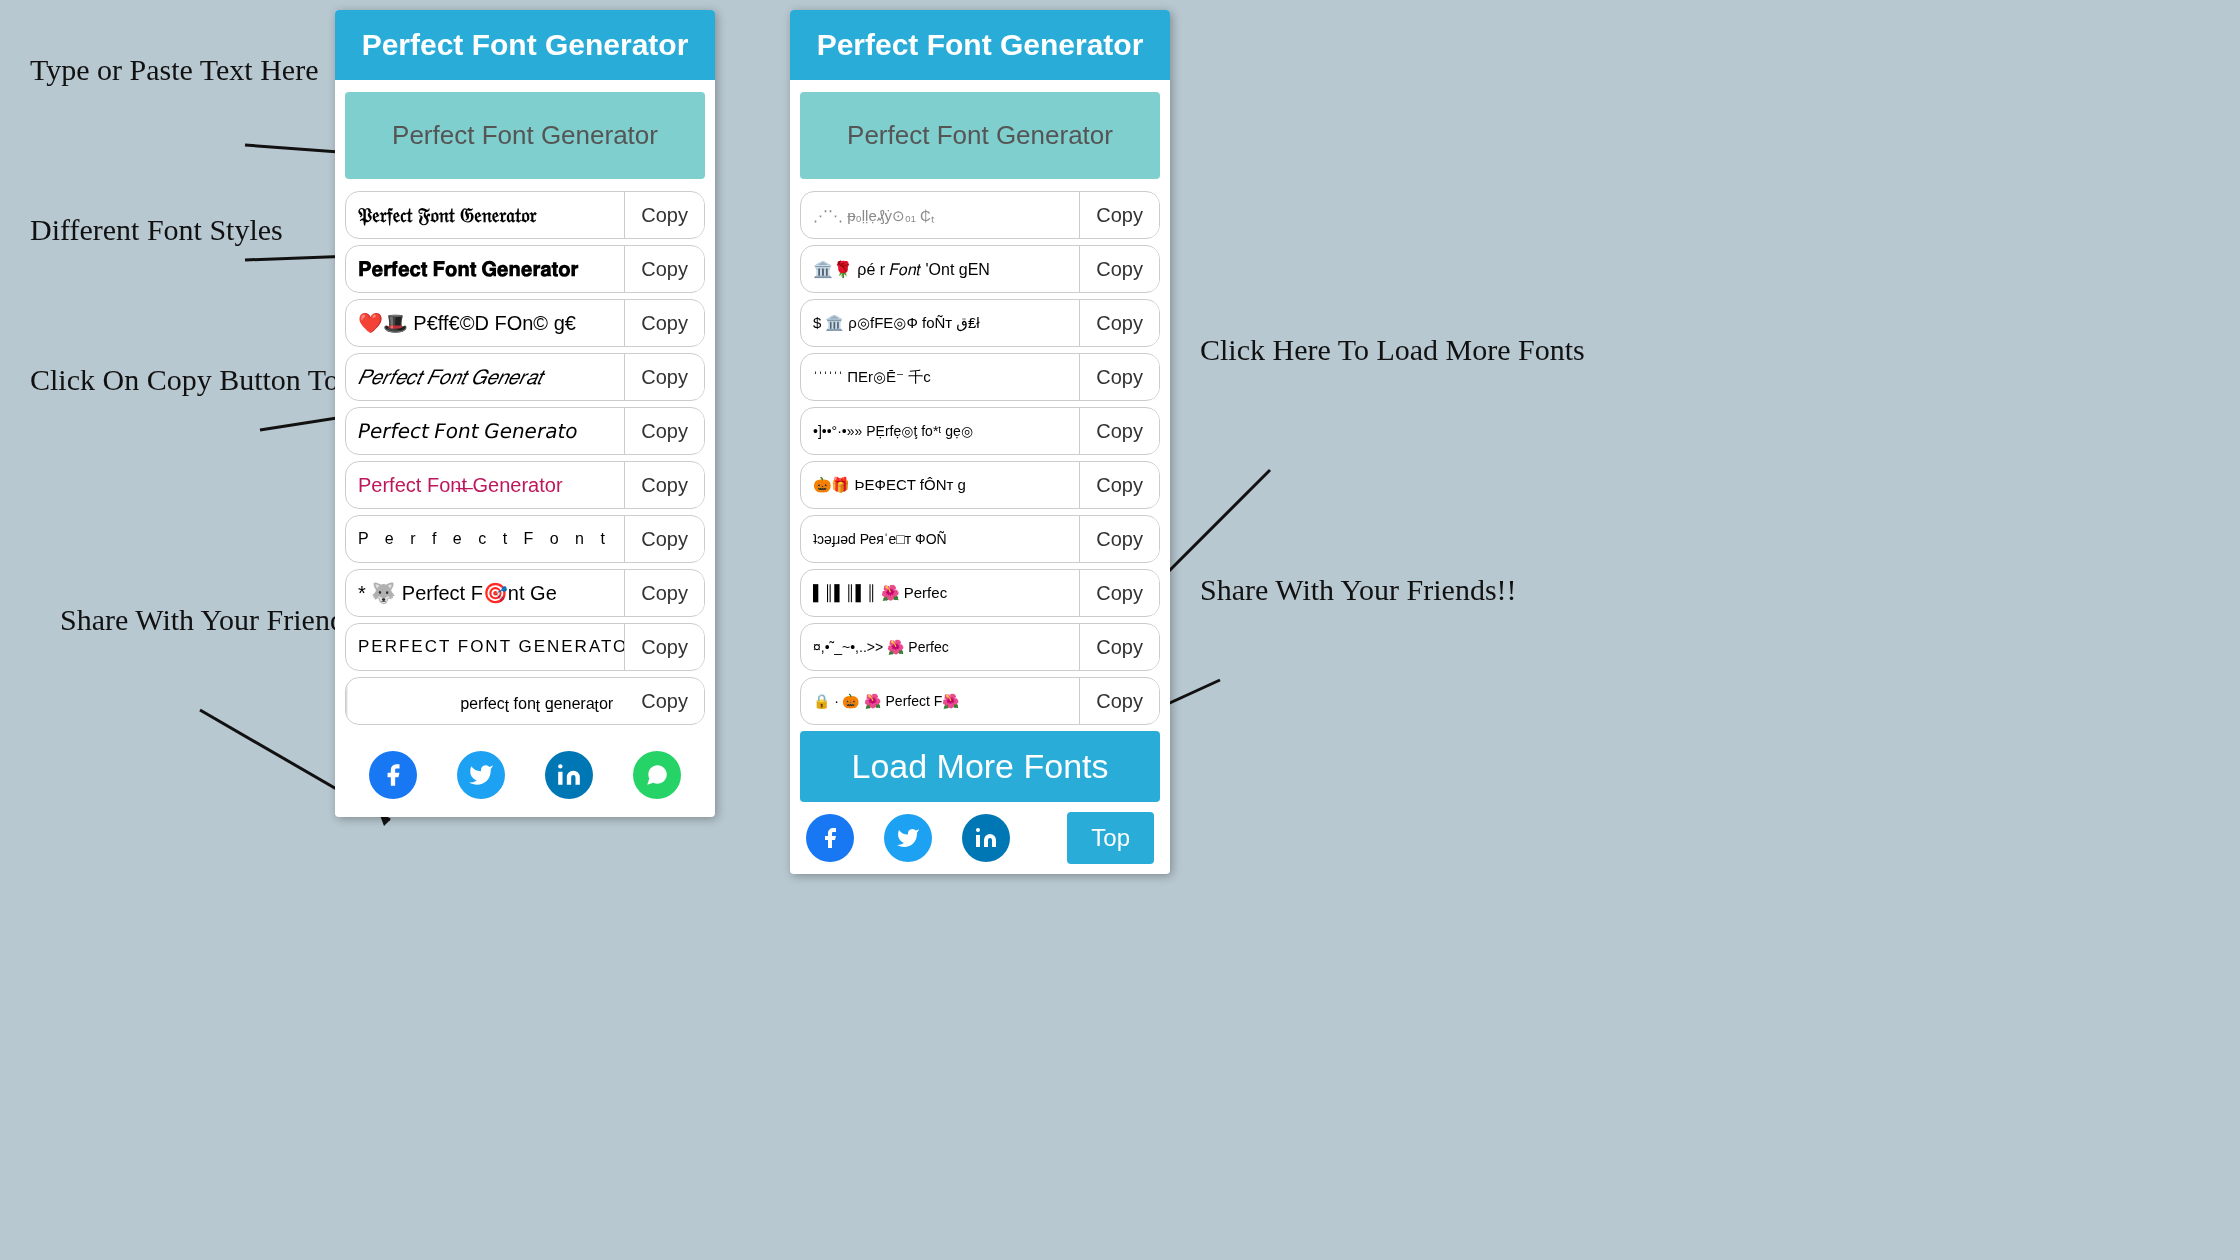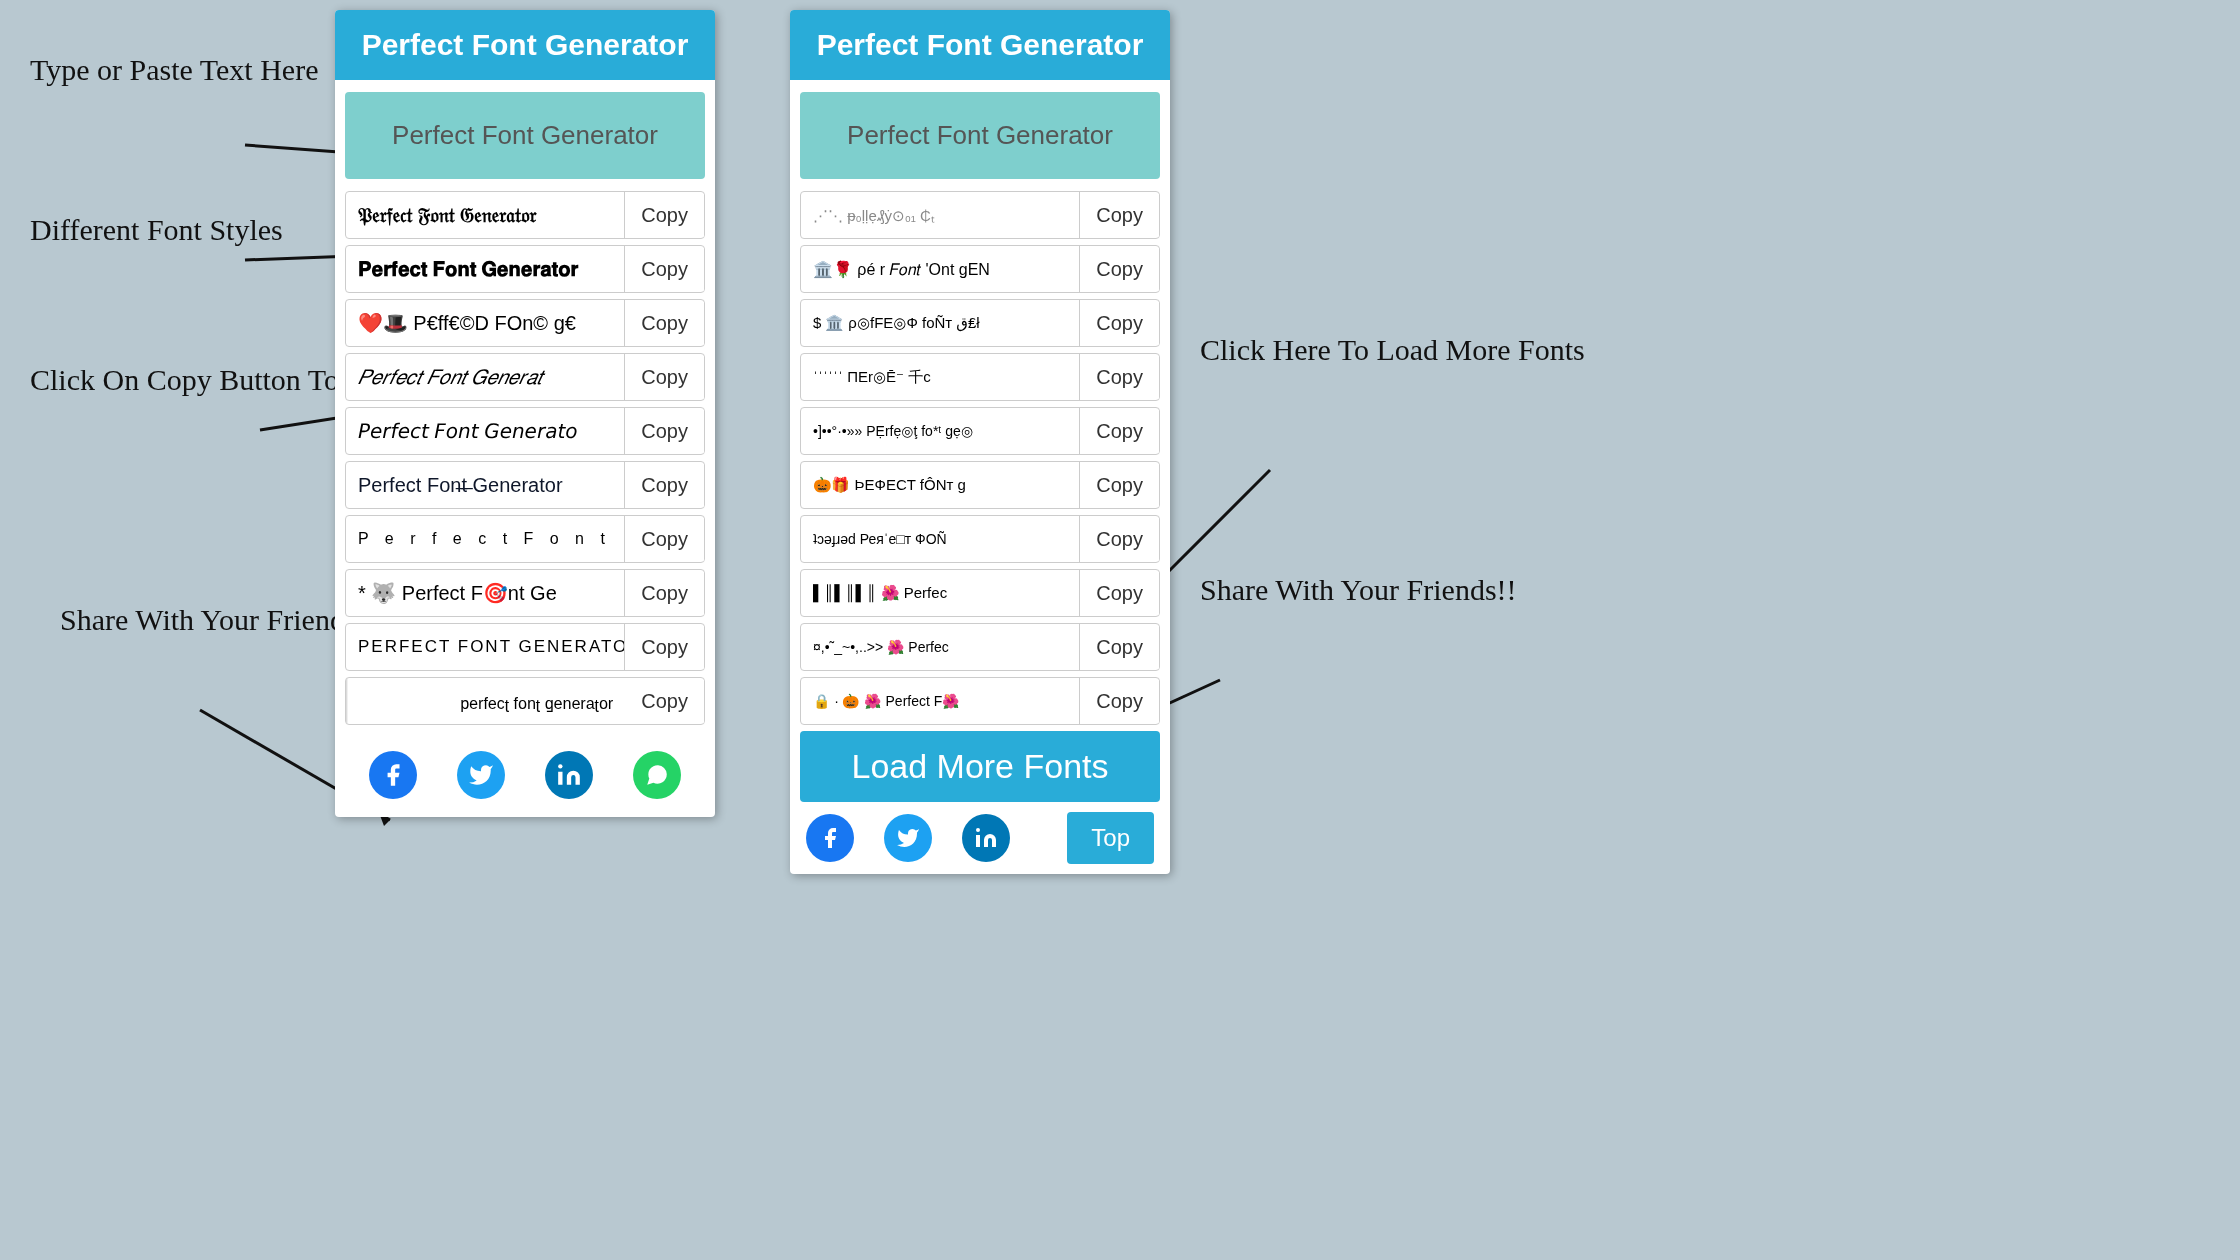--- a/index.html
+++ b/index.html
@@ -48,21 +48,21 @@
       padding: 28px 10px;
       margin: 12px 10px;
       border-radius: 4px;
     }
 
     .font-row {
       display: flex;
       align-items: center;
       margin: 6px 10px;
       border: 1px solid #ccc;
-      border-radius: 4px;
+      border-radius: 14px;
       overflow: hidden;
     }
 
     .font-text {
       flex: 1;
       padding: 10px 12px;
       font-size: 20px;
       overflow: hidden;
       white-space: nowrap;
       text-overflow: ellipsis;
@@ -228,21 +228,21 @@
   </div>
   <div class="font-row">
     <div class="font-text font-italic">𝑃𝑒𝑟𝑓𝑒𝑐𝑡 𝐹𝑜𝑛𝑡 𝐺𝑒𝑛𝑒𝑟𝑎𝑡</div>
     <button class="copy-btn">Copy</button>
   </div>
   <div class="font-row">
     <div class="font-text" style="font-style:italic;font-family:Arial;">𝘗𝘦𝘳𝘧𝘦𝘤𝘵 𝘍𝘰𝘯𝘵 𝘎𝘦𝘯𝘦𝘳𝘢𝘵𝘰</div>
     <button class="copy-btn">Copy</button>
   </div>
   <div class="font-row">
-    <div class="font-text" style="color:#0f172a;text-align:right;">Perfect Fon̶t̶ Generator</div>
+    <div class="font-text" style="color:#be185d;text-align:right;">Perfect Fon̶t̶ Generator</div>
     <button class="copy-btn">Copy</button>
   </div>
   <div class="font-row">
     <div class="font-text font-spaced">P e r f e c t  F o n t</div>
     <button class="copy-btn">Copy</button>
   </div>
   <div class="font-row">
     <div class="font-text">* 🐺 Perfect F🎯nt Ge</div>
     <button class="copy-btn">Copy</button>
   </div>

